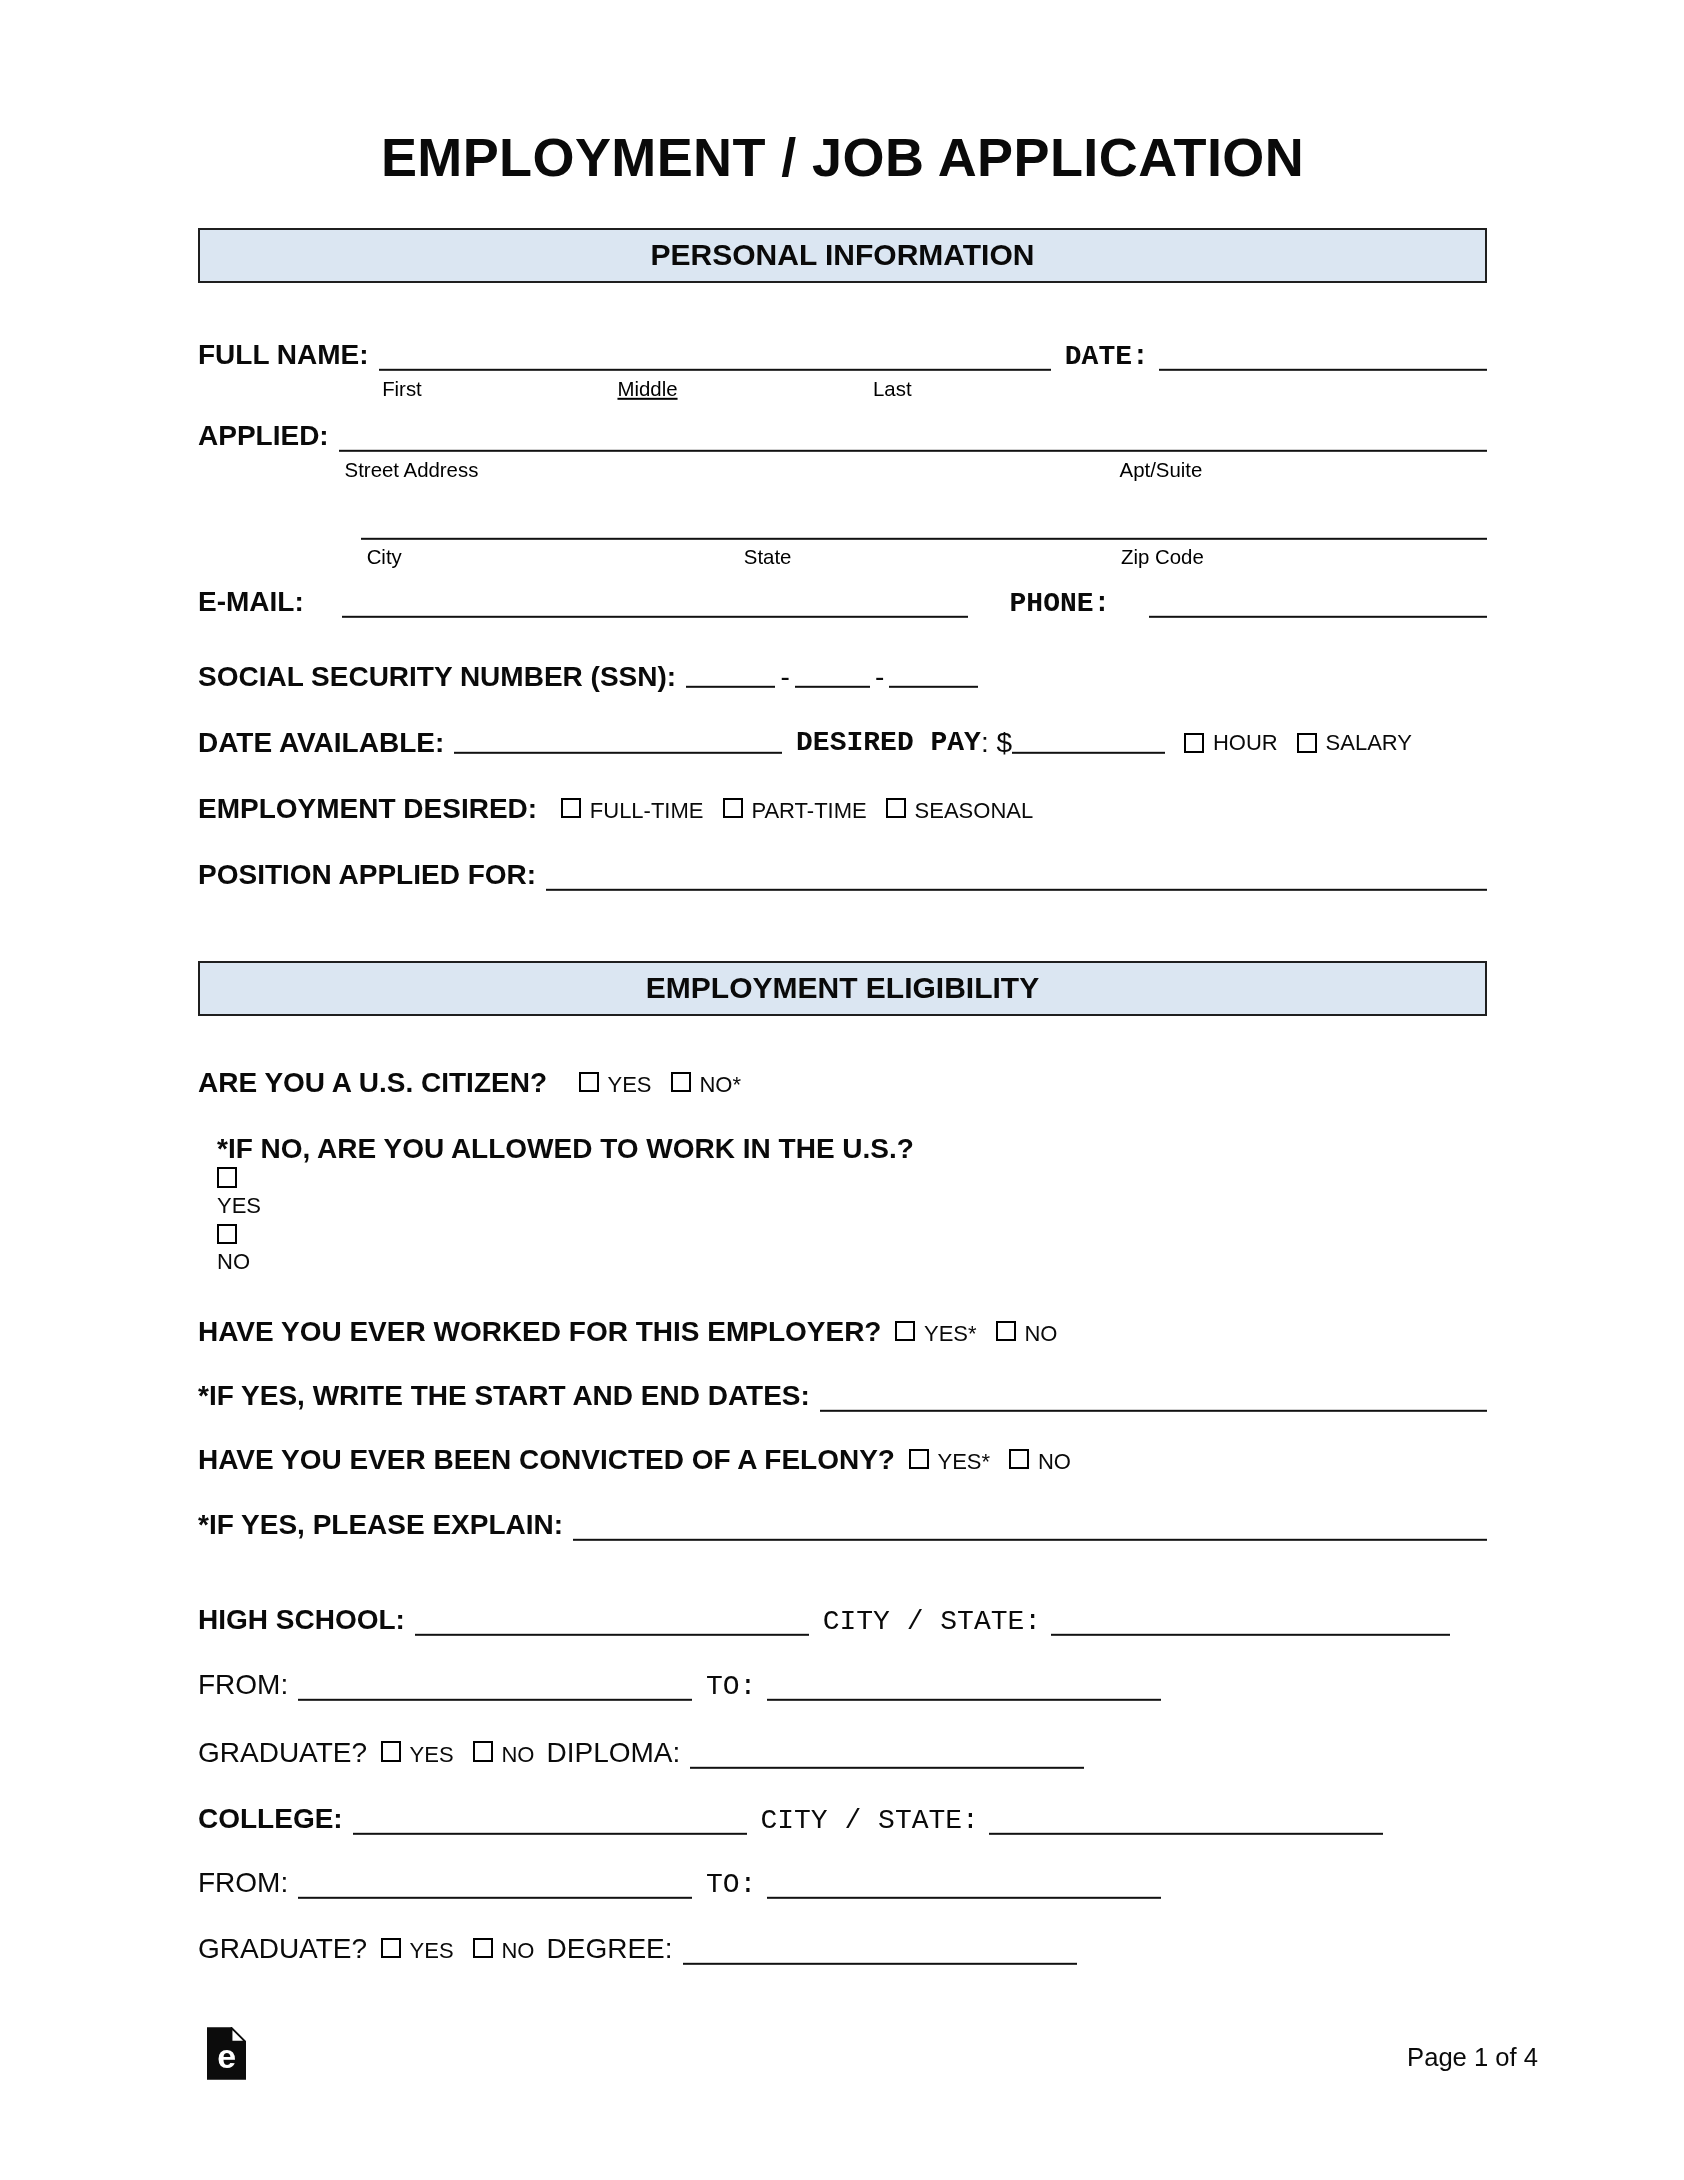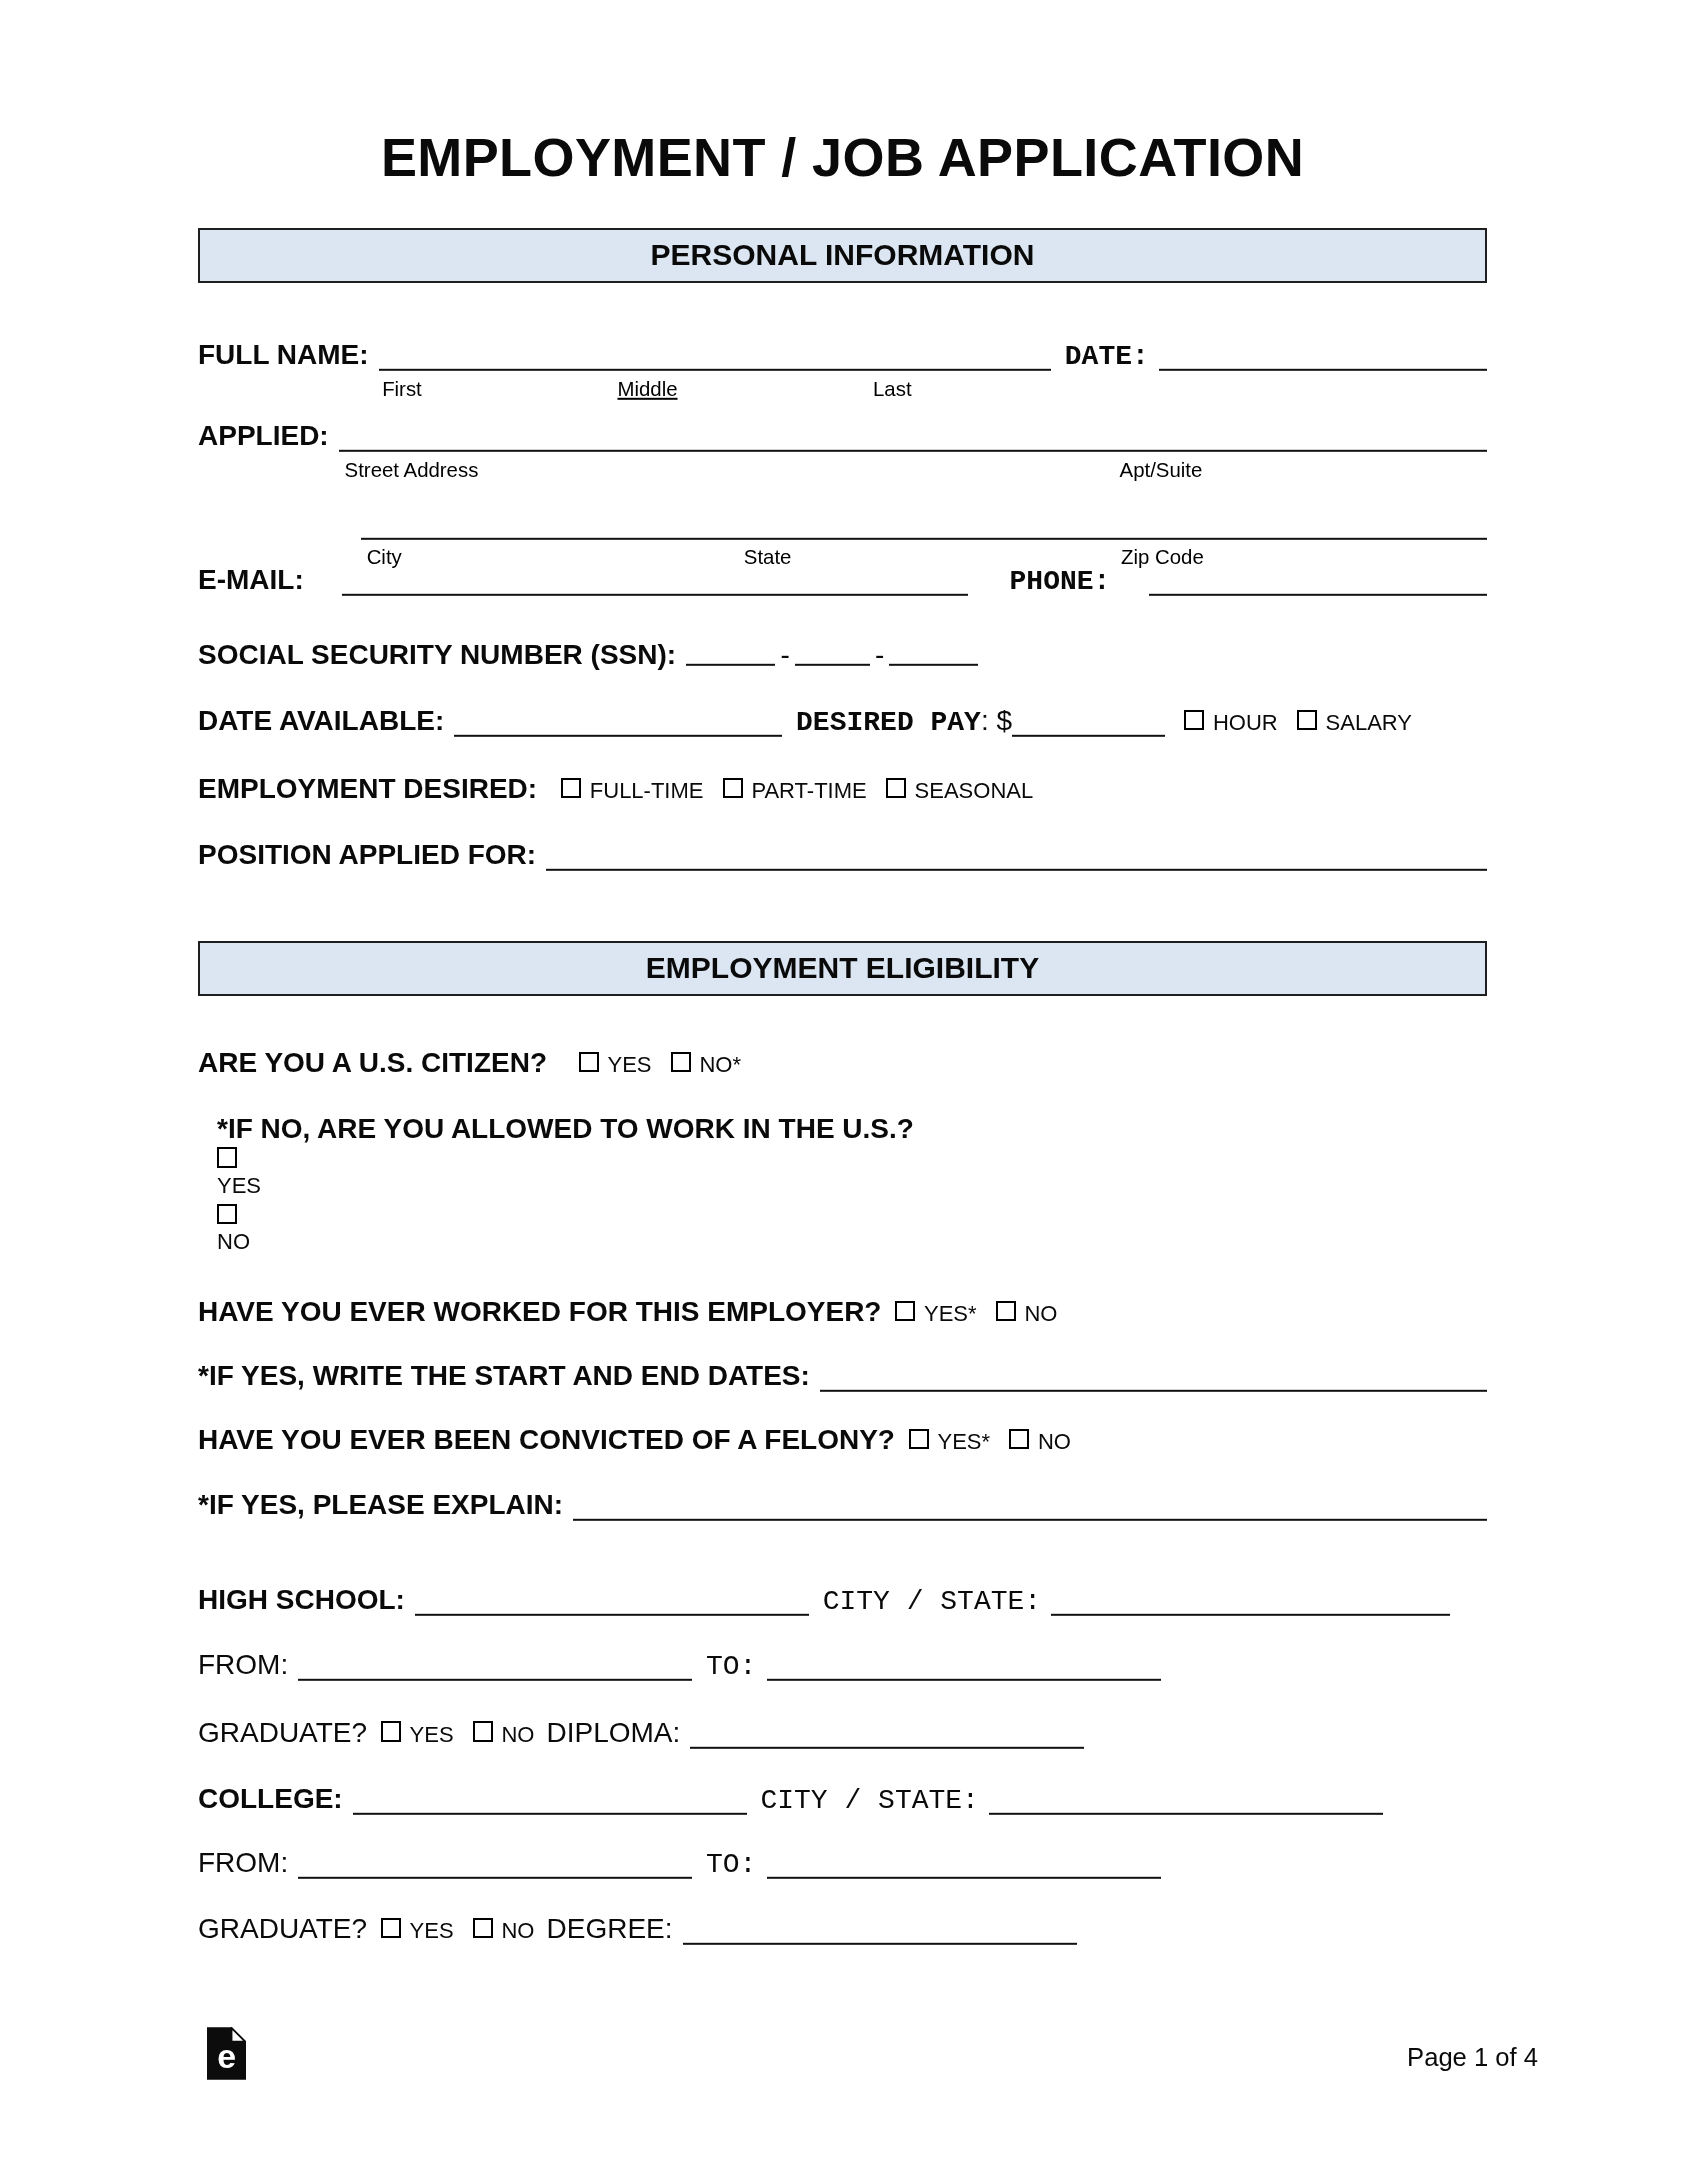--- a/index.html
+++ b/index.html
@@ -99,37 +99,37 @@
   <div class="row" style="margin-top:72px;padding-left:163px;">
     <span class="linewrap grow">
       <span class="subs">
         <span class="sub" style="left:0.5%;">City</span>
         <span class="sub" style="left:34%;">State</span>
         <span class="sub" style="left:67.5%;">Zip Code</span>
       </span>
     </span>
   </div>
 
-  <div class="row" style="margin-top:29px;gap:28px;">
+  <div class="row" style="margin-top:51px;gap:28px;">
     <span class="lbl">E-MAIL:</span>
     <span class="linewrap" style="width:626px;"></span>
     <span class="lbl ml">PHONE:</span>
     <span class="linewrap grow"></span>
   </div>
 
   <div class="row" style="margin-top:37px;align-items:center;">
     <span class="lbl">SOCIAL SECURITY NUMBER (SSN):</span>
     <span class="linewrap" style="width:89px;"></span>
     <span class="dash">-</span>
     <span class="linewrap" style="width:75px;"></span>
     <span class="dash">-</span>
     <span class="linewrap" style="width:89px;"></span>
   </div>
 
-  <div class="row" style="margin-top:30px;">
+  <div class="row" style="margin-top:30px;align-items:center;">
     <span class="lbl">DATE AVAILABLE:</span>
     <span class="linewrap" style="width:328px;"></span>
     <span class="lbl ml" style="margin-right:0;">DESIRED PAY</span>
     <span class="plain" style="margin-right:0;">: $</span>
     <span class="linewrap" style="width:153px;"></span>
     <span class="cb"></span>
     <span class="optlbl">HOUR</span>
     <span class="cb"></span>
     <span class="optlbl">SALARY</span>
   </div>

